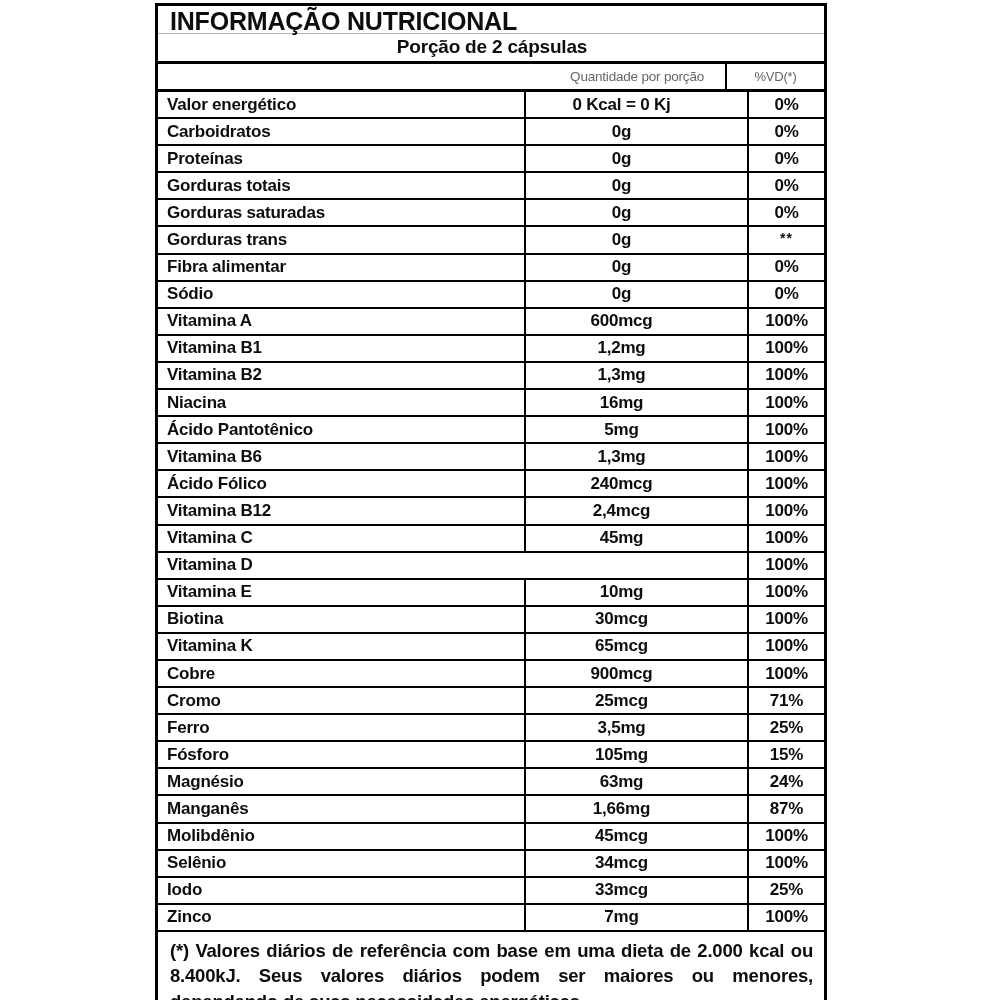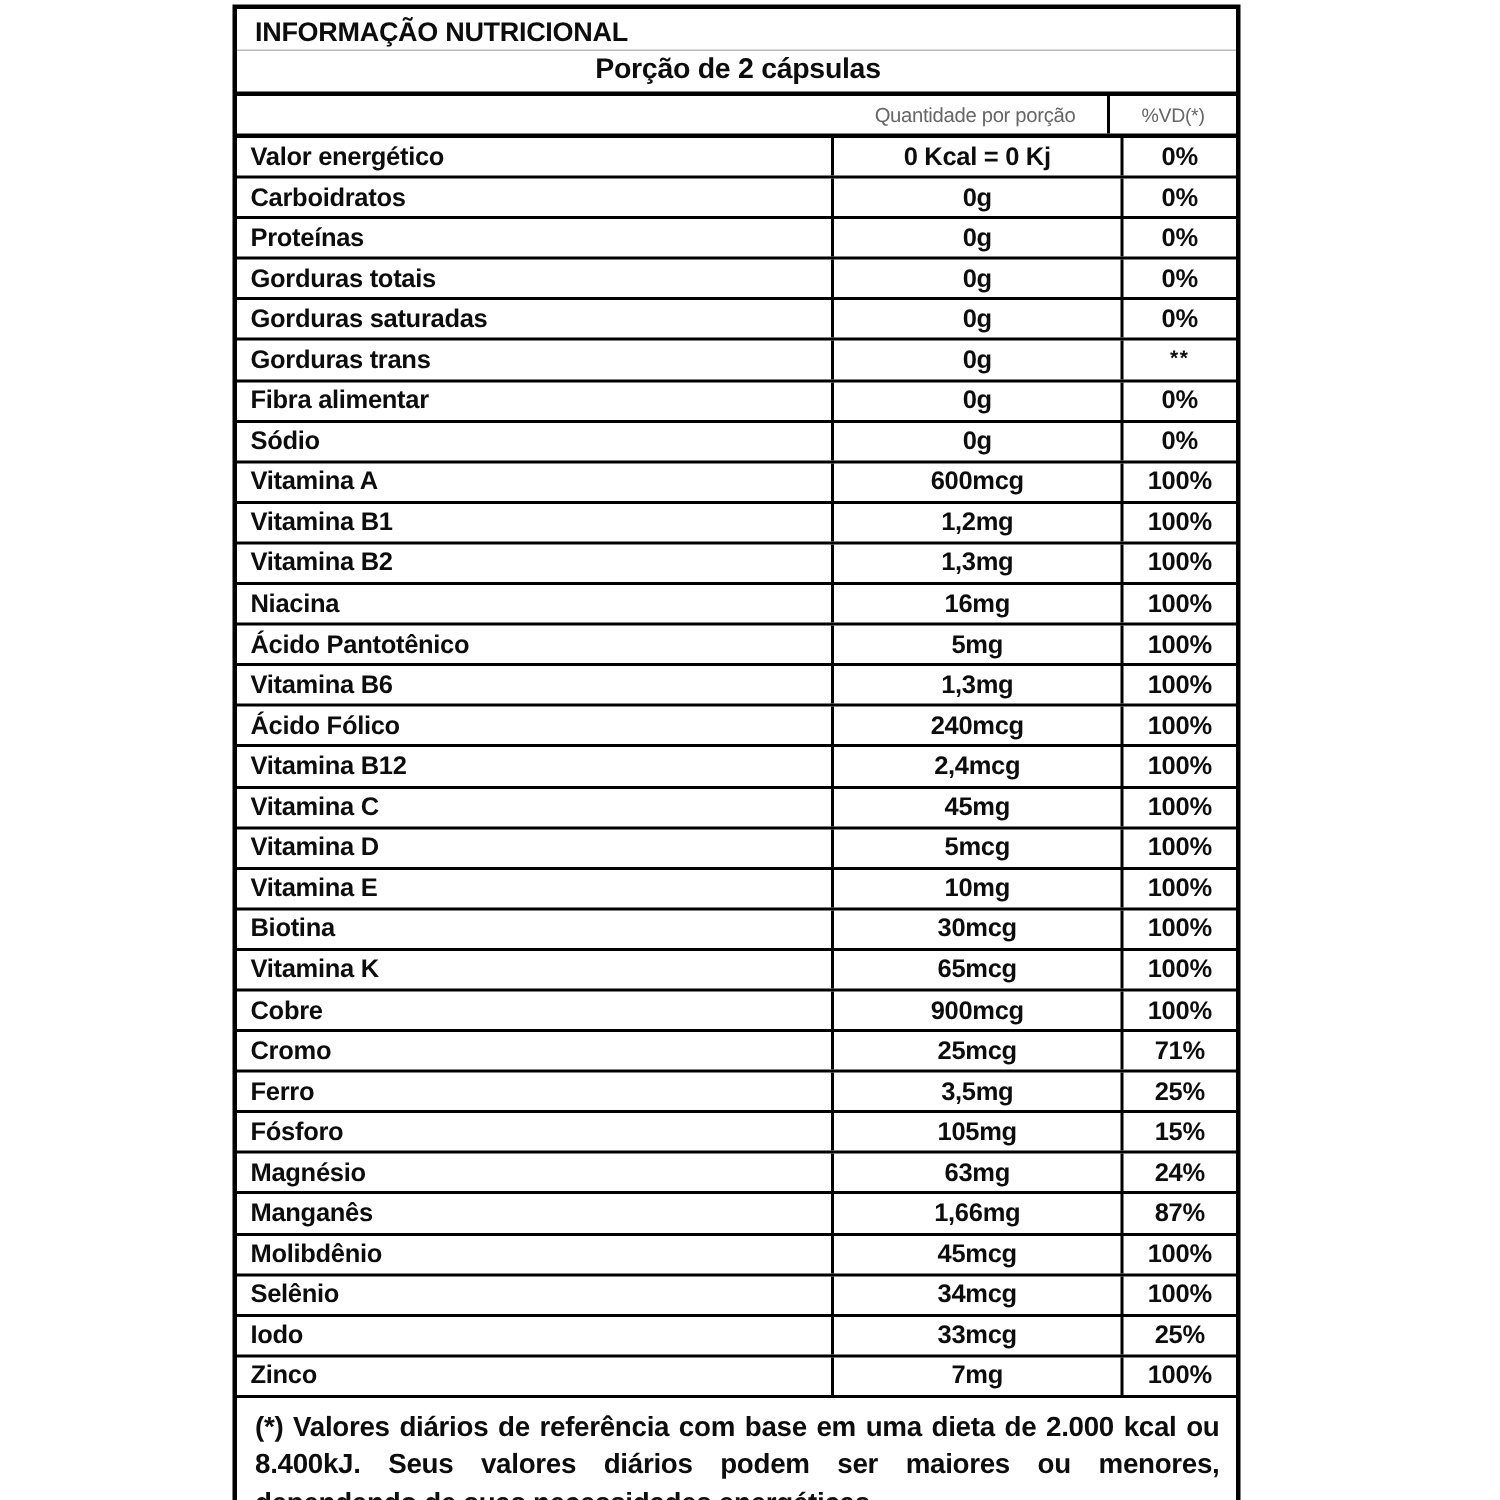--- a/index.html
+++ b/index.html
@@ -21,21 +21,21 @@
     position:absolute;
     left:155px;
     top:3px;
     width:672px;
     border:3px solid var(--border);
     background:var(--bg);
   }
   
   .title-block{border-bottom:3px solid var(--border);}
   .title{
-    font-size:18px;
+    font-size:25px;
     font-weight:700;
     letter-spacing:-0.2px;
     padding:4px 10px 1px 12px;
     border-bottom:1px solid #b8b8b8;
     line-height:22px;
   }
   .serving{
     font-size:19px;
     font-weight:700;
     letter-spacing:-0.2px;
@@ -55,39 +55,40 @@
     display:flex;
     align-items:center;
     justify-content:flex-end;
     padding-right:21px;
     color:var(--muted);
     font-size:13.5px;
     font-weight:400;
     letter-spacing:-0.2px;
   }
   .vd-h{
-    width:86px;
+    width:99px;
     border-left:2px solid var(--border);
     display:flex;
     align-items:center;
     justify-content:center;
     color:var(--muted);
     font-size:13px;
     font-weight:400;
     letter-spacing:-0.2px;
   }
   
   .row{
     display:flex;
     align-items:stretch;
     height:27.1px;
     border-bottom:2px solid var(--border);
     font-size:17px;
     font-weight:700;
     letter-spacing:-0.2px;
+    gap:30px;
   }
   .c{display:flex;align-items:center;}
   .c.name{flex:1;padding-left:9px;}
   .c.qty{width:193px;border-left:2px solid var(--border);justify-content:center;}
   .c.vd{width:77px;border-left:2px solid var(--border);justify-content:center;}
   .c.vd.ast{align-items:flex-start;padding-top:3px;font-size:14px;letter-spacing:1px;}
   
   .footnote{
     padding:6px 11px 6px 12px;
     font-size:18.5px;
@@ -193,21 +194,20 @@
         <div class="c qty">2,4mcg</div>
         <div class="c vd">100%</div>
       </div>
       <div class="row">
         <div class="c name">Vitamina C</div>
         <div class="c qty">45mg</div>
         <div class="c vd">100%</div>
       </div>
       <div class="row">
         <div class="c name">Vitamina D</div>
-        <div class="c qty">5mcg</div>
         <div class="c vd">100%</div>
       </div>
       <div class="row">
         <div class="c name">Vitamina E</div>
         <div class="c qty">10mg</div>
         <div class="c vd">100%</div>
       </div>
       <div class="row">
         <div class="c name">Biotina</div>
         <div class="c qty">30mcg</div>

